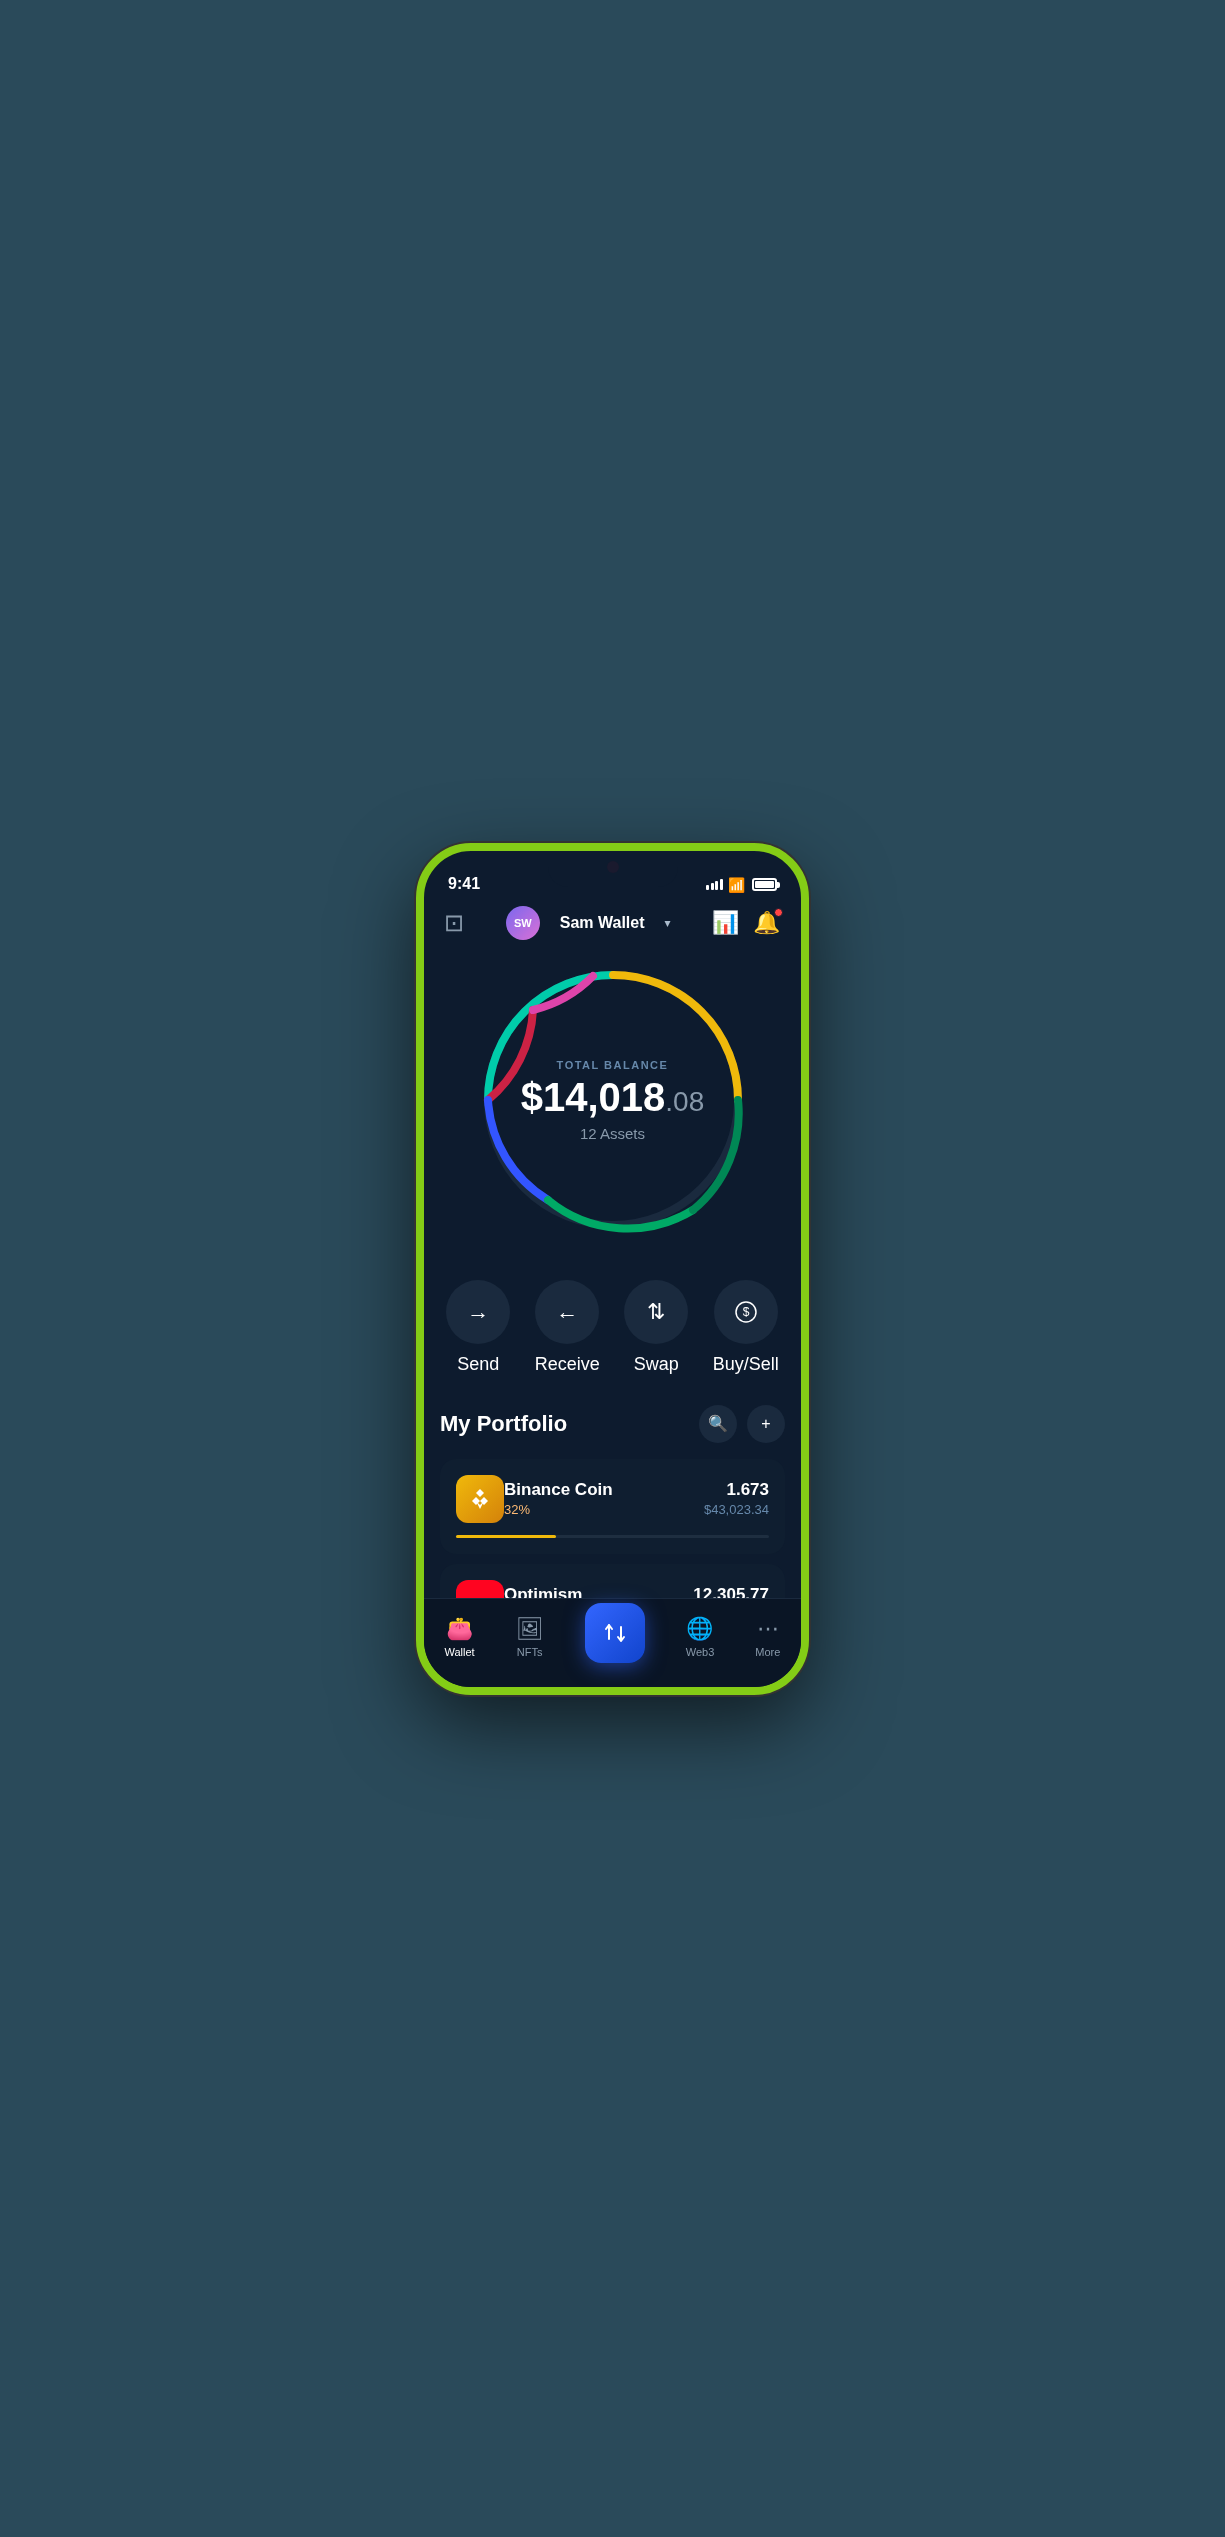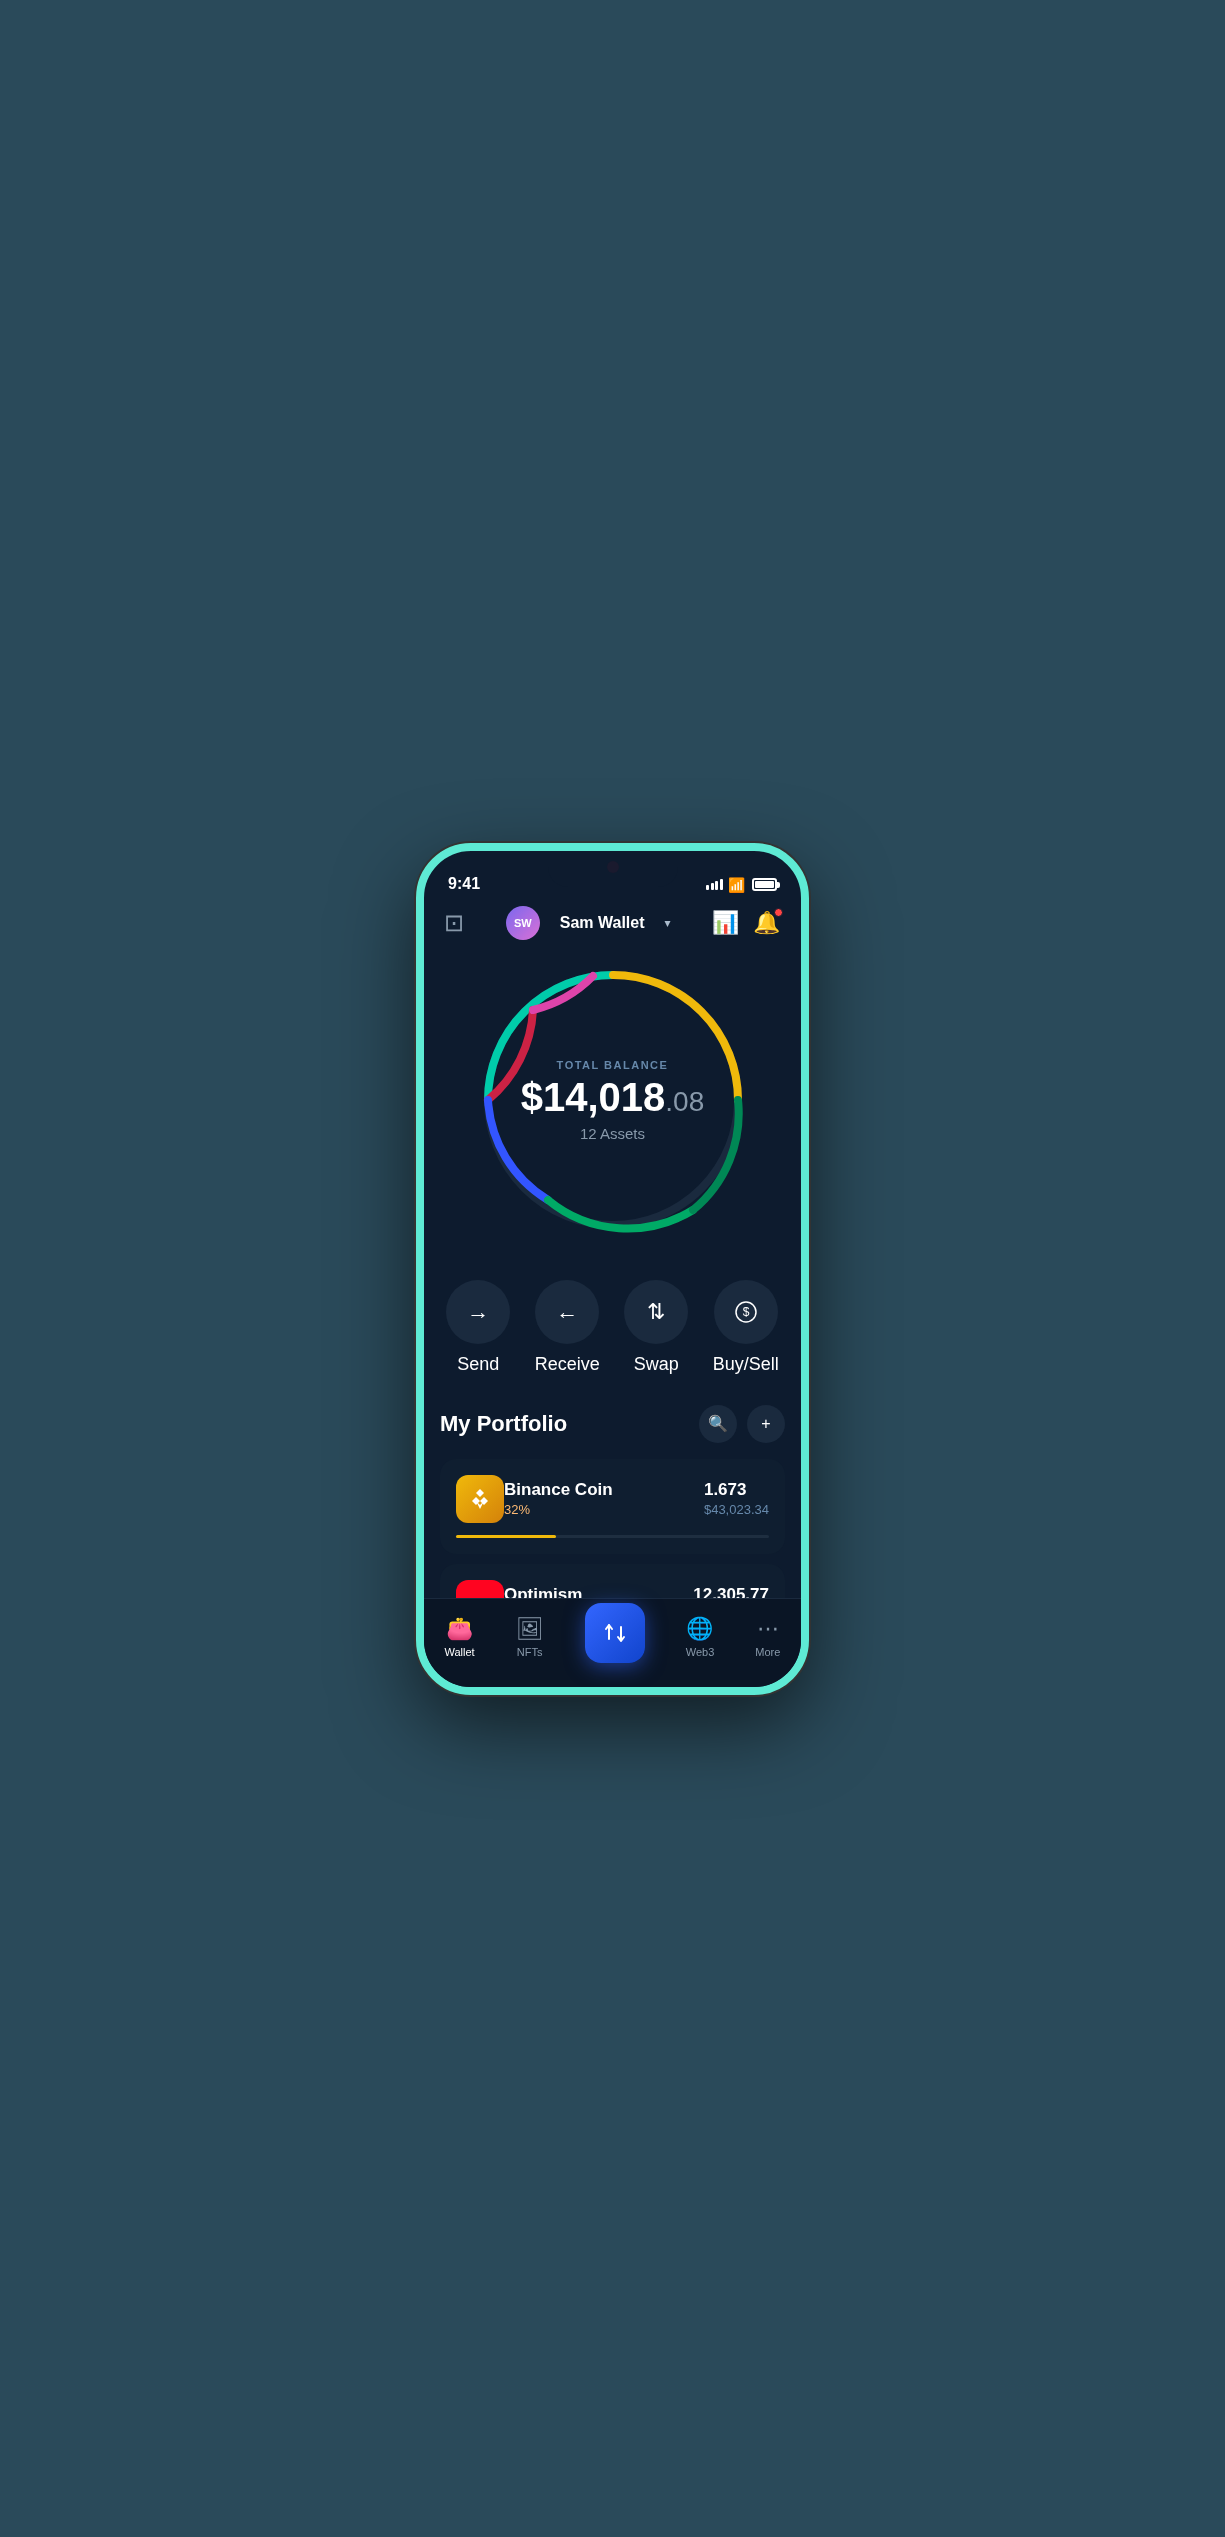--- a/index.html
+++ b/index.html
@@ -9,21 +9,21 @@
       justify-content: center;
       align-items: center;
       min-height: 100vh;
       font-family: -apple-system, BlinkMacSystemFont, 'Segoe UI', sans-serif;
     }
     .phone-frame {
       width: 393px;
       height: 852px;
       background: #0d1b2e;
       border-radius: 55px;
-      border: 8px solid #5eead4;
+      border: 8px solid #84cc16;
       position: relative;
       overflow: hidden;
       box-shadow: 0 0 0 2px #333, 0 30px 80px rgba(0,0,0,0.6);
     }
     .phone-frame::before {
       content: '';
       position: absolute;
       top: 0; left: 50%;
       transform: translateX(-50%);
       width: 130px; height: 36px;
@@ -304,20 +304,21 @@
       color: white;
       font-size: 17px;
       font-weight: 600;
     }
     .asset-pct {
       color: #fdba74;
       font-size: 13px;
       margin-top: 2px;
     }
     .asset-values {
+      text-align: right;
     }
     .asset-amount {
       color: white;
       font-size: 17px;
       font-weight: 600;
     }
     .asset-usd {
       color: #6688aa;
       font-size: 13px;
       margin-top: 2px;

